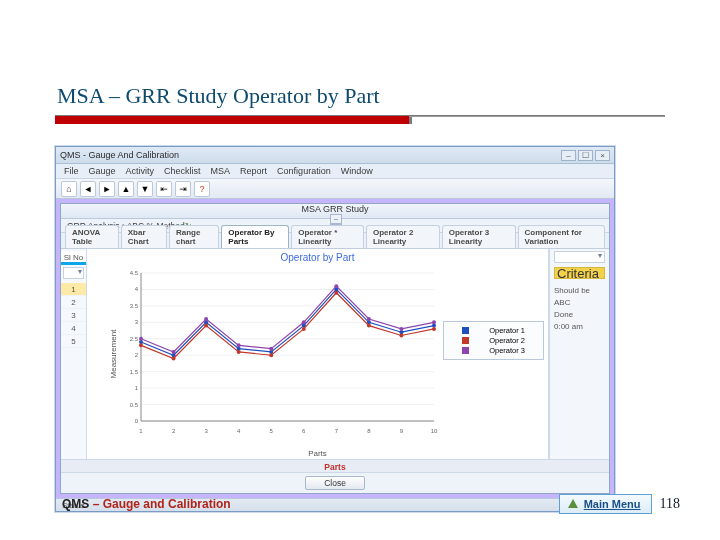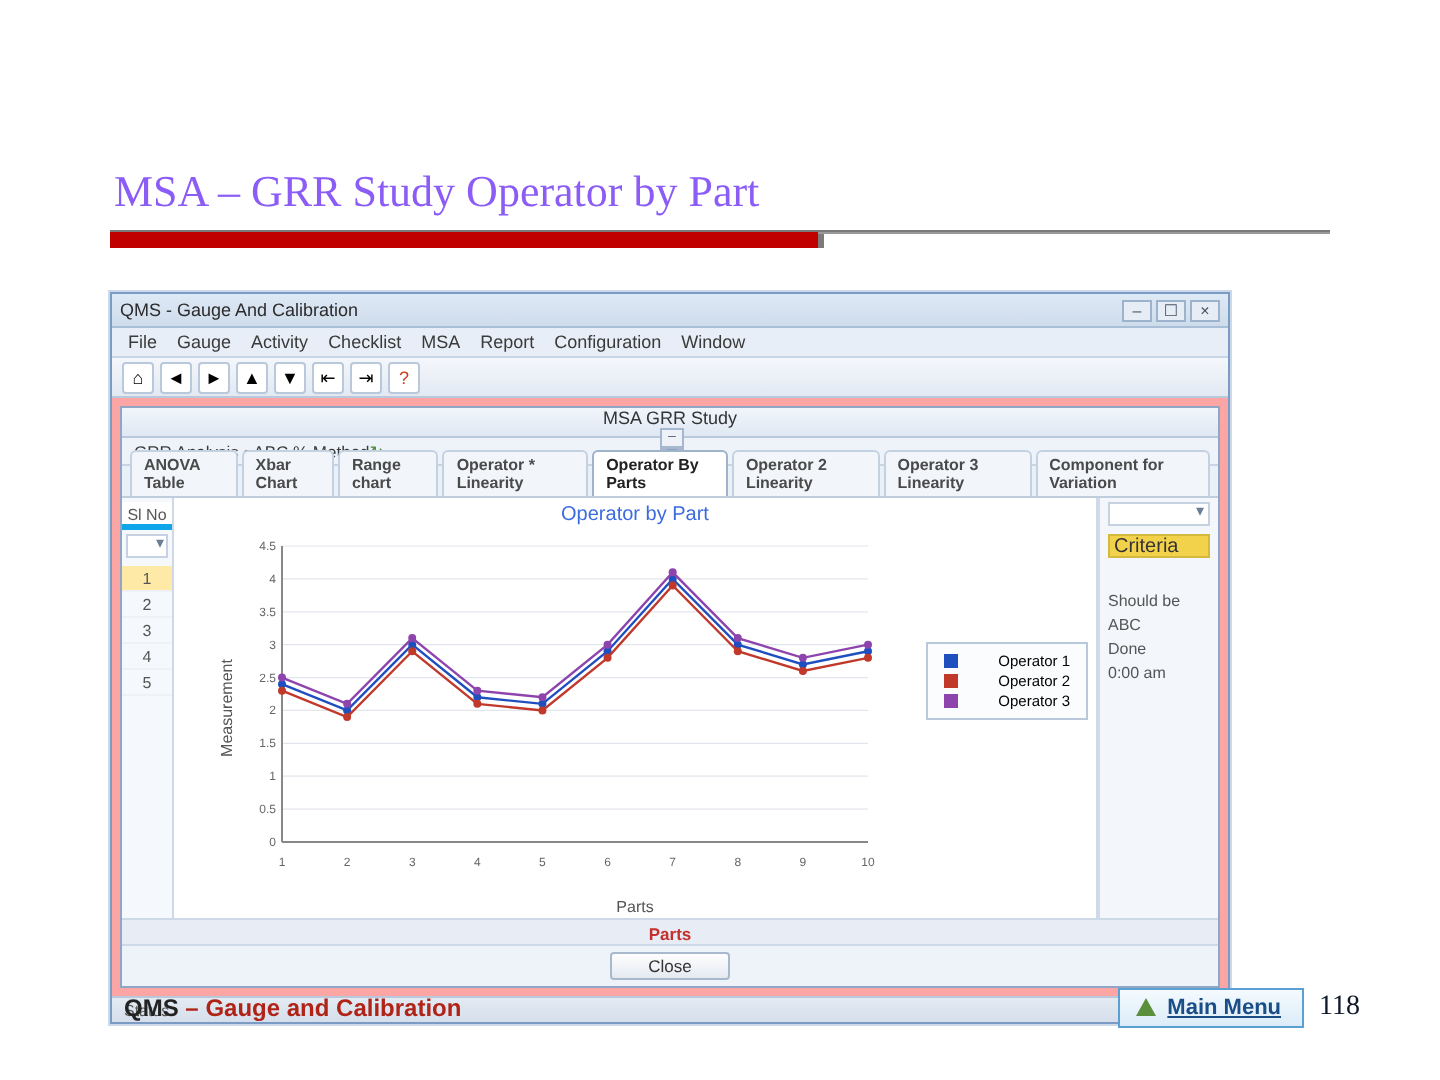--- a/index.html
+++ b/index.html
@@ -12,21 +12,21 @@
     overflow: hidden;
   }
   .slide {
     position: absolute;
     left: 55px; top: 75px;
     width: 610px;
   }
   .slide-title {
     font-family: "Times New Roman", serif;
     font-size: 22px;
-    color: #8b5cf6;
+    color: #0c4a6e;
     font-weight: normal;
     padding: 8px 0 6px 2px;
   }
   .title-rule {
     height: 9px;
     background: linear-gradient(to right, #c00000 0, #c00000 58%, #7b7b7b 58%, #7b7b7b 58.5%, transparent 58.5%);
     border-top: 1px solid #7b7b7b;
     position: relative;
   }
   .title-rule::before {
@@ -37,21 +37,21 @@
   .title-rule::after{
     content:"";
     position:absolute; left:58%; right:0; top:0; height:1px;
     background:#9a9a9a;
   }
 
   .app-outer {
     margin-top: 22px;
     width: 560px;
     border: 1px solid #7a9bc4;
-    background: #fca5a5;
+    background: #c4b5fd;
     box-shadow: 0 0 0 1px #cdd8e8;
   }
   .win-titlebar {
     height: 17px;
     display:flex; align-items:center;
     padding: 0 4px;
     background: linear-gradient(#dfe9f6,#cedceb);
     border-bottom:1px solid #a9bfd6;
     font-size: 9px; color:#2b2b2b;
   }
@@ -188,21 +188,21 @@
     position:absolute; left:0; right:0; bottom:1px;
     text-align:center; font-size:8px; color:#555;
   }
   .legend{
     position:absolute; right:4px; top:72px;
     border:1px solid #b9c8db;
     background:#fbfcfe;
     padding:3px 4px;
     font-size:7.5px;
   }
-  .legend .row{display:flex; align-items:center; gap:20px; margin:1px 4px;}
+  .legend .row{display:flex; align-items:center; gap:20px; margin:1px 14px;}
   .legend .swatch{width:7px; height:7px;}
 
   svg.plot{
     position:absolute;
     left:28px; top:18px; right:60px; bottom:16px;
     width:325px; height:170px;
   }
 
   .right-panel{
     width:60px;
@@ -216,24 +216,24 @@
     border:1px solid #c7d2e0;
     margin-bottom:4px;
     position:relative;
   }
   .right-panel .dd::after{
     content:"▾"; position:absolute; right:2px; top:-1px;
     font-size:8px; color:#6b7f96;
   }
   .right-panel .hdr{
     background:#f3d24b; height:12px;
-    font-size:10px; padding:0 2px;
+    font-size:13px; padding:0 2px;
     line-height:12px; color:#333;
     border:1px solid #d5b93e;
-    margin-bottom:16px;
+    margin-bottom:6px;
   }
   .right-panel .val{
     height:12px; line-height:12px;
   }
 
   .xaxis-title{
     height:14px;
     background:#e7ecf5;
     border-top:1px solid #cdd8e8;
     border-bottom:1px solid #cdd8e8;
@@ -345,22 +345,22 @@
       </div>
       <div class="sub-title">
         <span>GRR Analysis  •  ABC % Method</span>
         <span class="spacer"></span>
         <span class="mini" style="border-color:#8fbf72;color:#4d8a33">↻</span>
       </div>
       <div class="tab-strip">
         <div class="tab">ANOVA Table</div>
         <div class="tab">Xbar Chart</div>
         <div class="tab">Range chart</div>
+        <div class="tab active">Operator By Parts</div>
         <div class="tab">Operator * Linearity</div>
-        <div class="tab active">Operator By Parts</div>
         <div class="tab">Operator 2 Linearity</div>
         <div class="tab">Operator 3 Linearity</div>
         <div class="tab">Component for Variation</div>
       </div>
 
       <div class="content-row">
         <div class="left-rail">
           <div class="hdr">Sl No</div>
           <div class="dd"></div>
           <div class="num sel">1</div>

